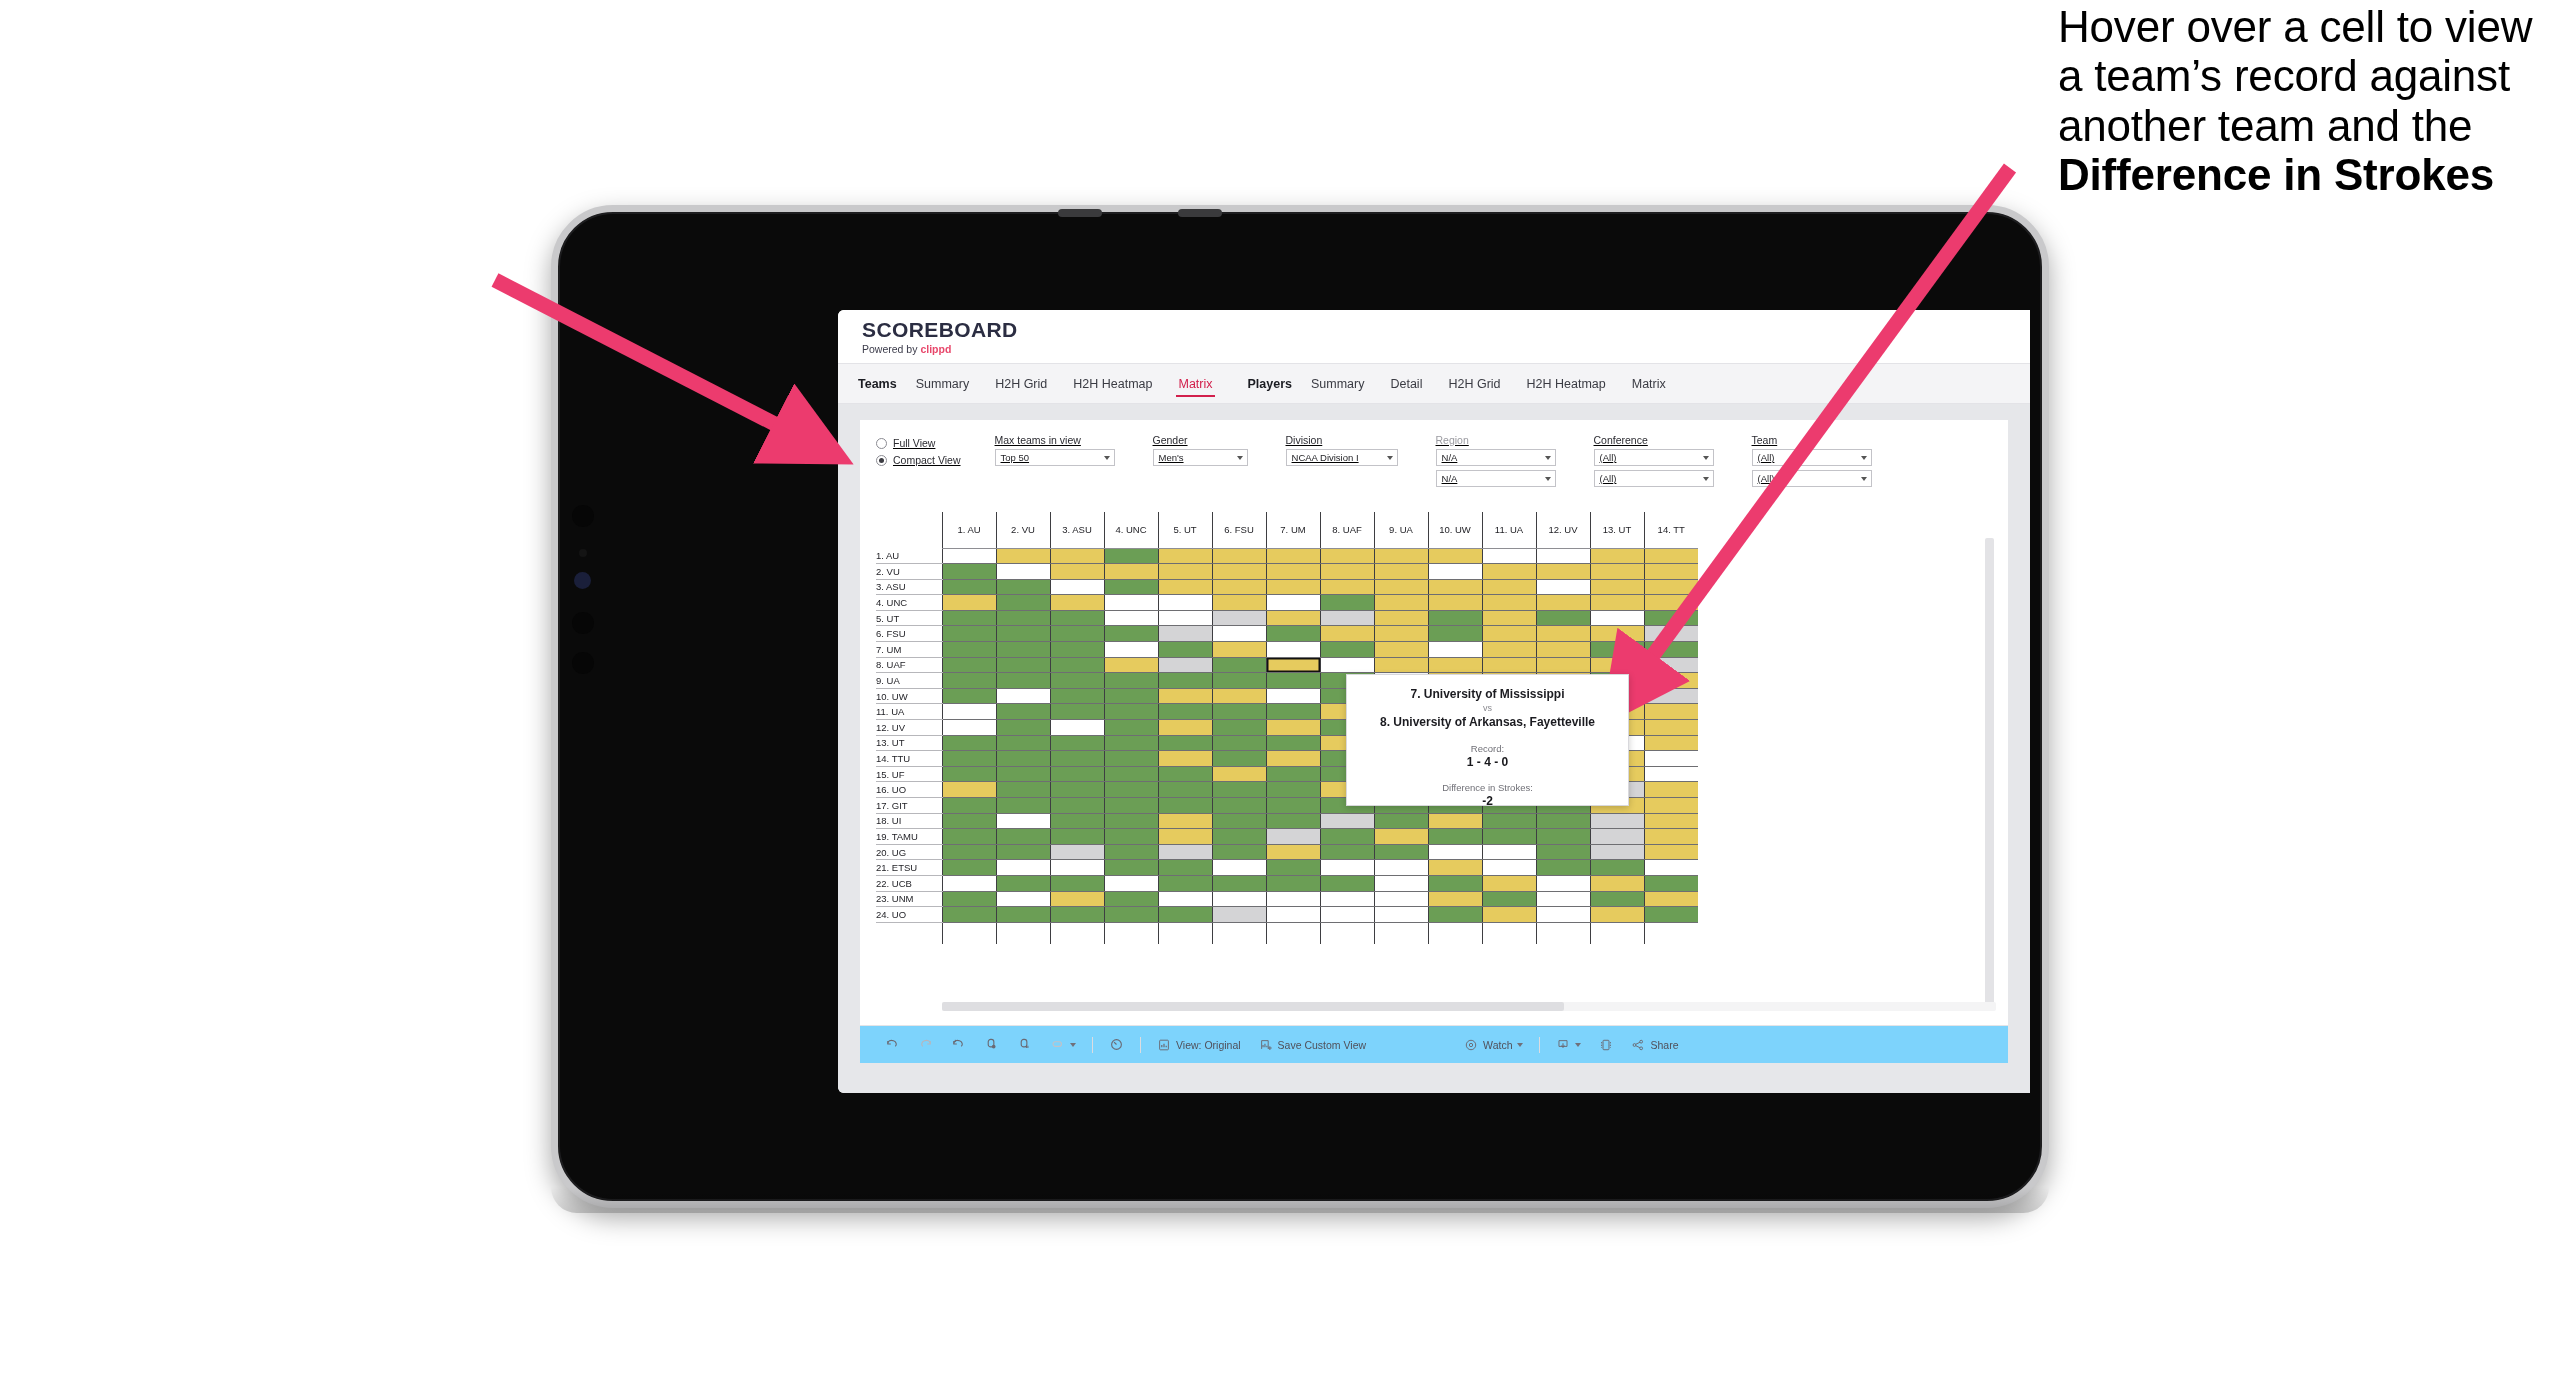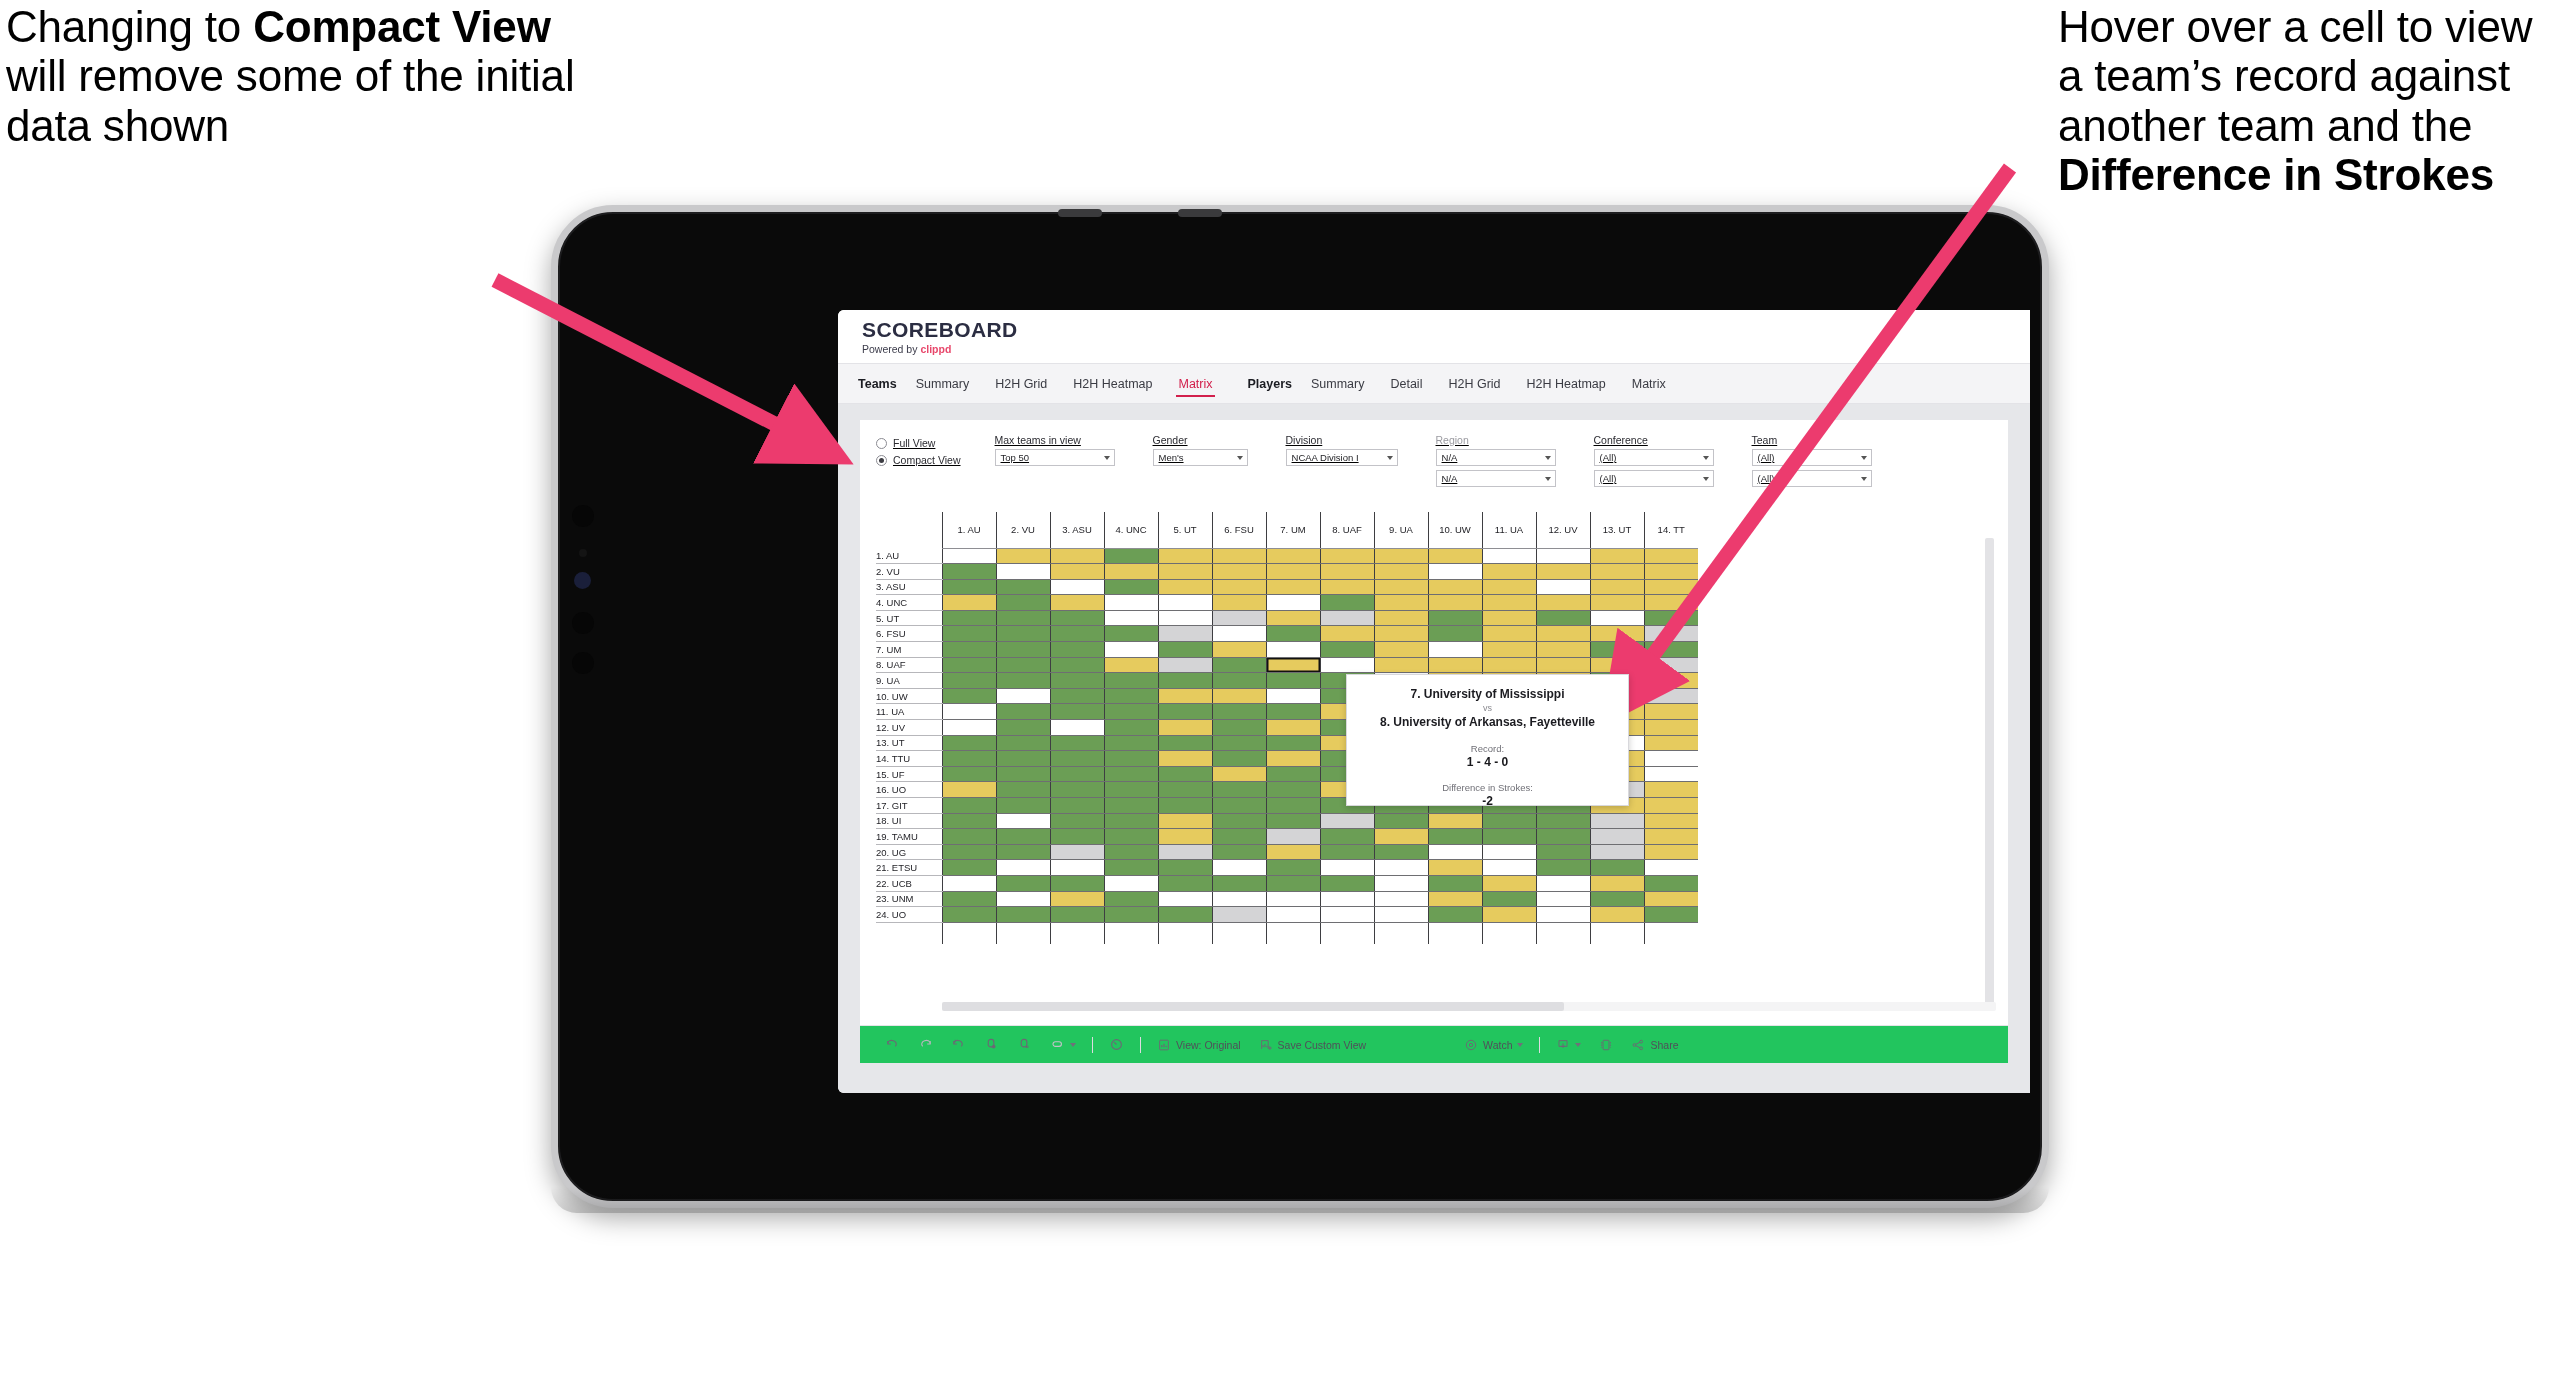--- a/index.html
+++ b/index.html
@@ -144,35 +144,32 @@
     position:absolute; left: 486px; top: 254px; width: 283px; height: 132px;
     background:#fff; border:1px solid #d8d8dc; box-shadow: 0 2px 7px rgba(0,0,0,.2);
     text-align:center; padding-top: 11px; z-index: 5;
   }
   .tt-team { font-size: 12px; color:#1b1b20; font-weight:700; line-height:1.35; }
   .tt-vs { font-size: 9px; color:#8a8a90; margin: 1px 0; }
   .tt-lbl { font-size: 9.5px; color:#6f6f76; margin-top: 13px; }
   .tt-val { font-size: 12px; color:#18181c; font-weight:700; margin-top: 1px; }
 
   
-  #toolbar { height: 38px; background:#22c55e; border-top:1px solid #e4e4e7; display:flex; align-items:center; padding-left: 16px; gap: 0; }
+  #toolbar { height: 38px; background:#7dd3fc; border-top:1px solid #e4e4e7; display:flex; align-items:center; padding-left: 16px; gap: 0; }
   .tb { display:flex; align-items:center; height:38px; padding: 0 9px; font-size:10.5px; color:#50505a; white-space:nowrap; }
   .tb svg { display:block; }
   .tb-div { width:1px; height:16px; background:#dcdce0; margin: 0 7px; }
   .tb-label { margin-left: 5px; }
   .caret-sm { width:0;height:0; border-left:3px solid transparent;border-right:3px solid transparent;border-top:4px solid #70707a; margin-left:5px; }
 </style>
 </head>
 <body>
 
 <div id="stage">
 
-  <div class="annot" id="annot-left">
-    <span>Changing to </span><b>Compact View</b><span> will remove some of the initial data shown</span>
-  </div>
 
   <div class="annot" id="annot-right">
     <span>Hover over a cell to view a team’s record against another team and the </span><b>Difference in Strokes</b><span></span>
   </div>
 
   <div id="tablet">
     <div class="top-notch" style="left:500px;"></div>
     <div class="top-notch" style="left:620px;"></div>
     <div class="side-dot" id="dot-cam"></div>
     <div class="side-dot" id="dot-small"></div>

